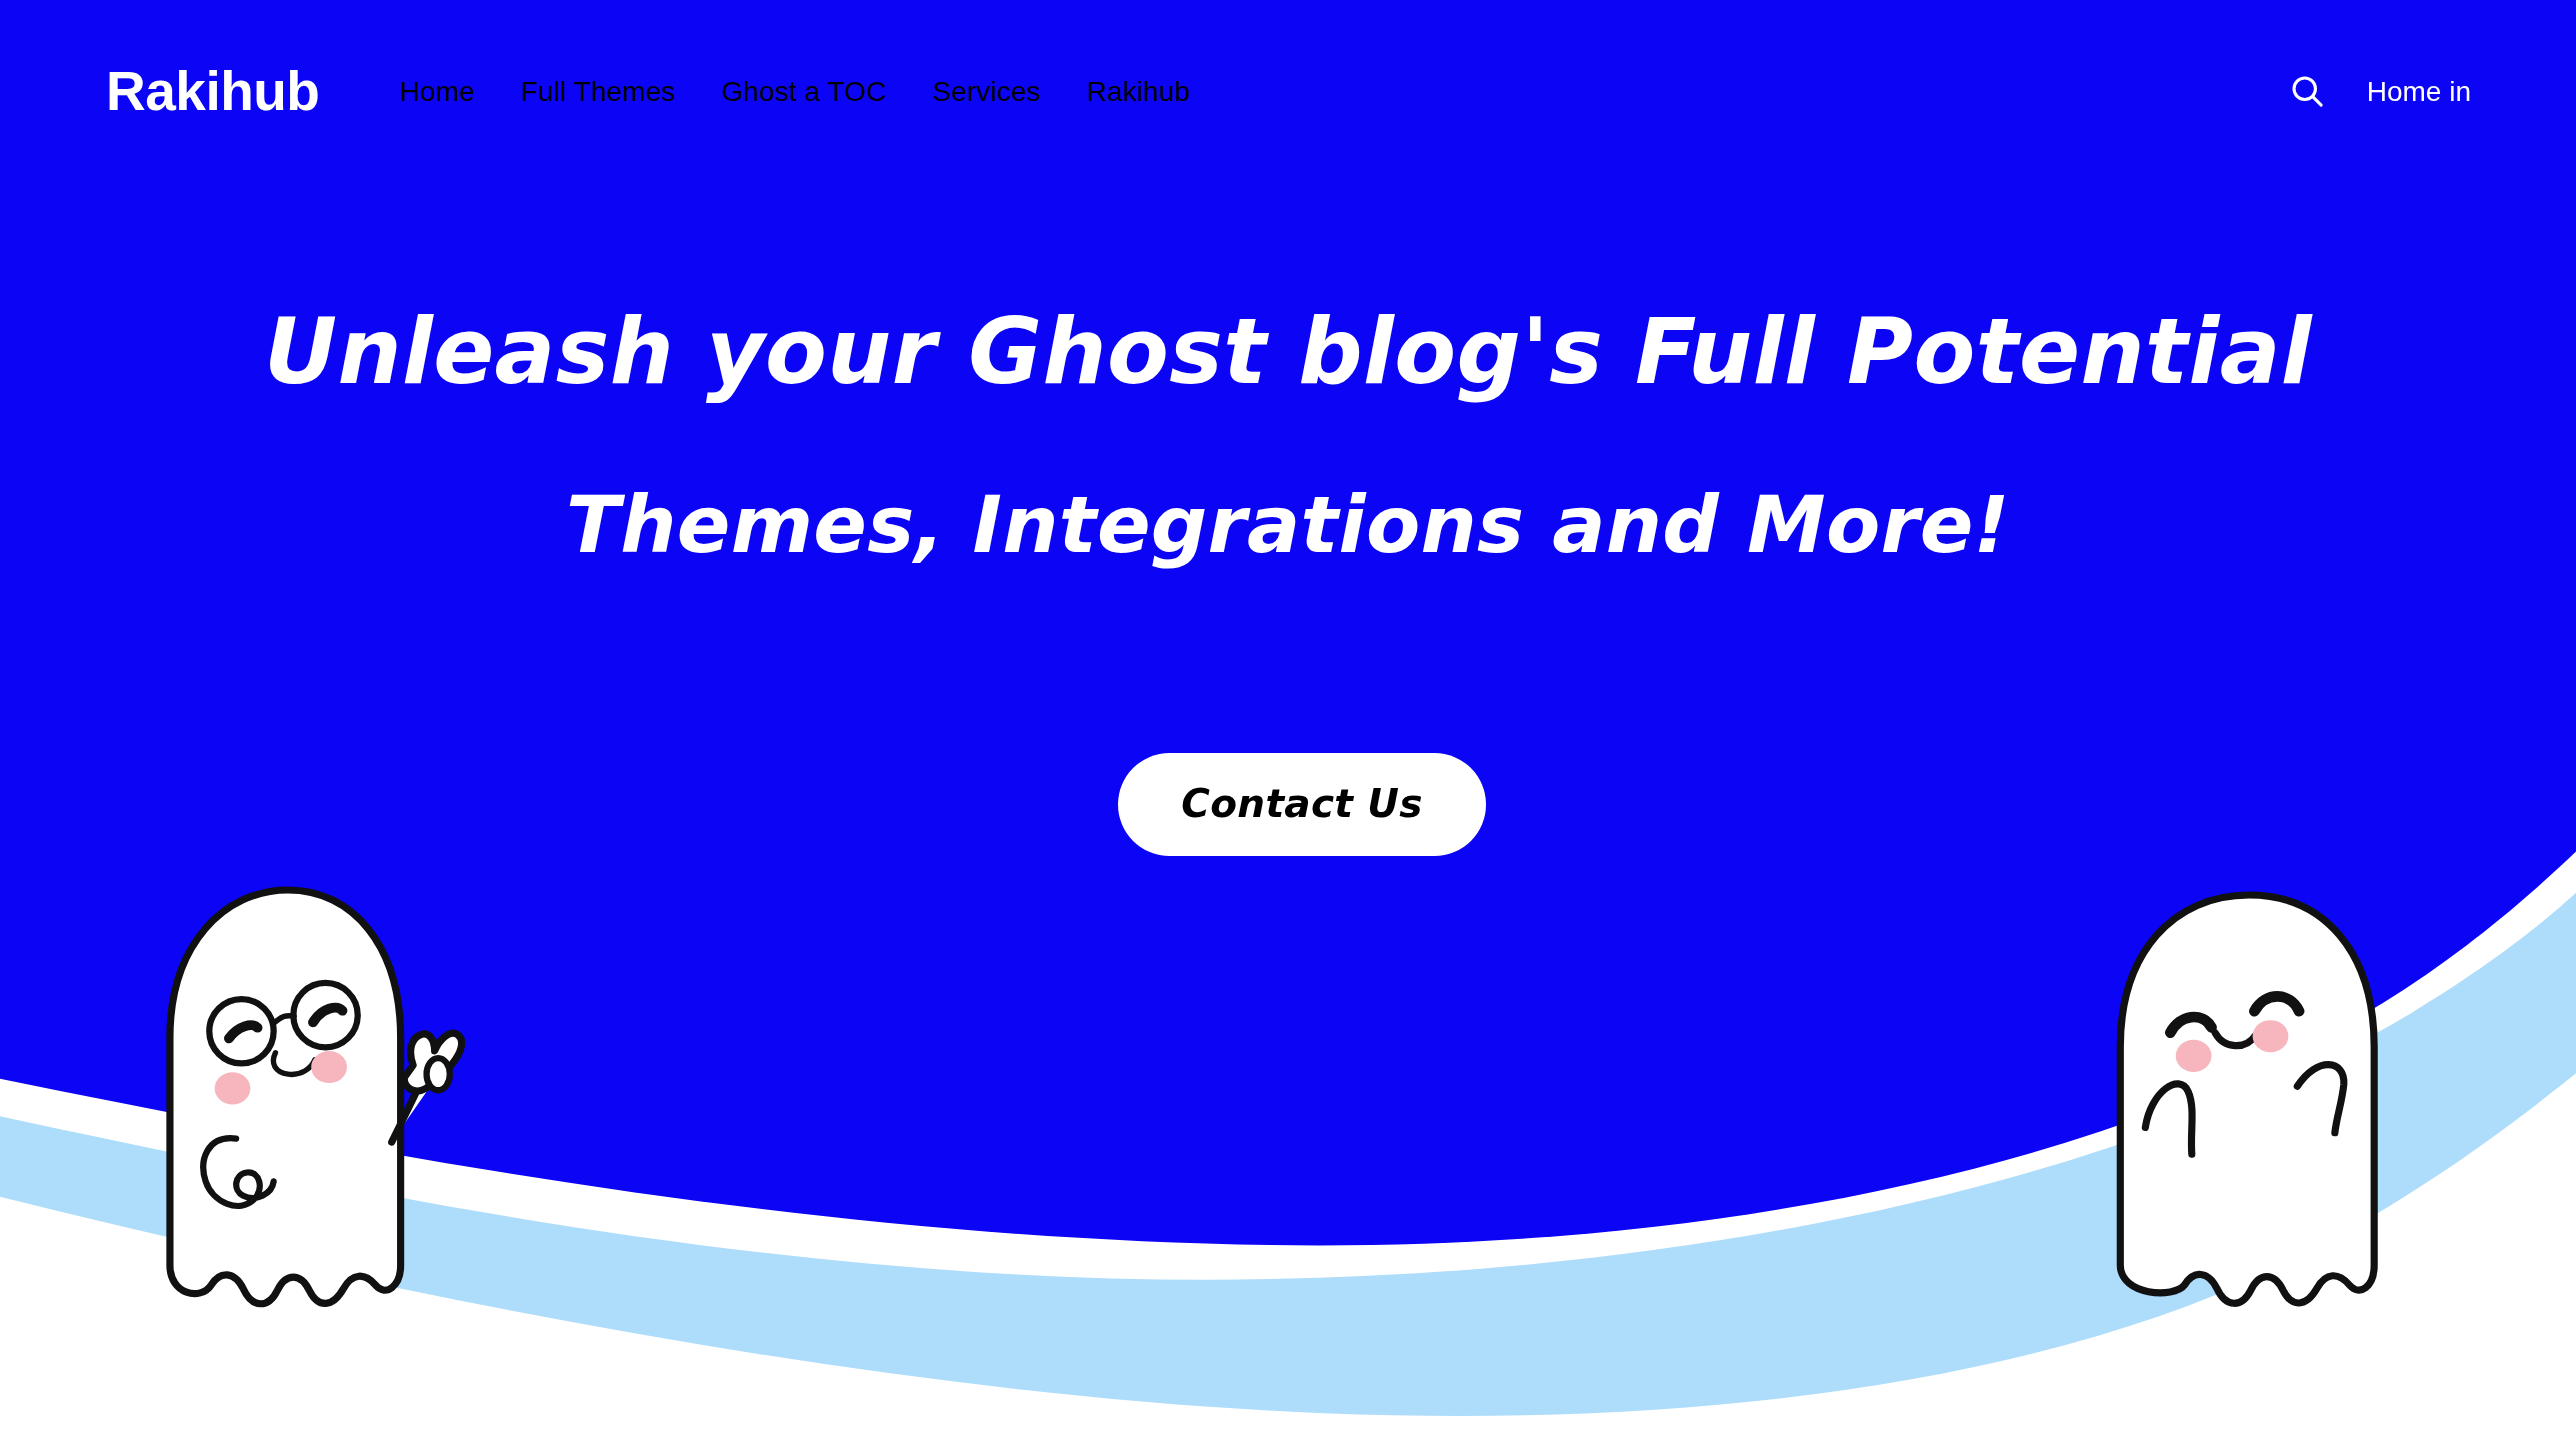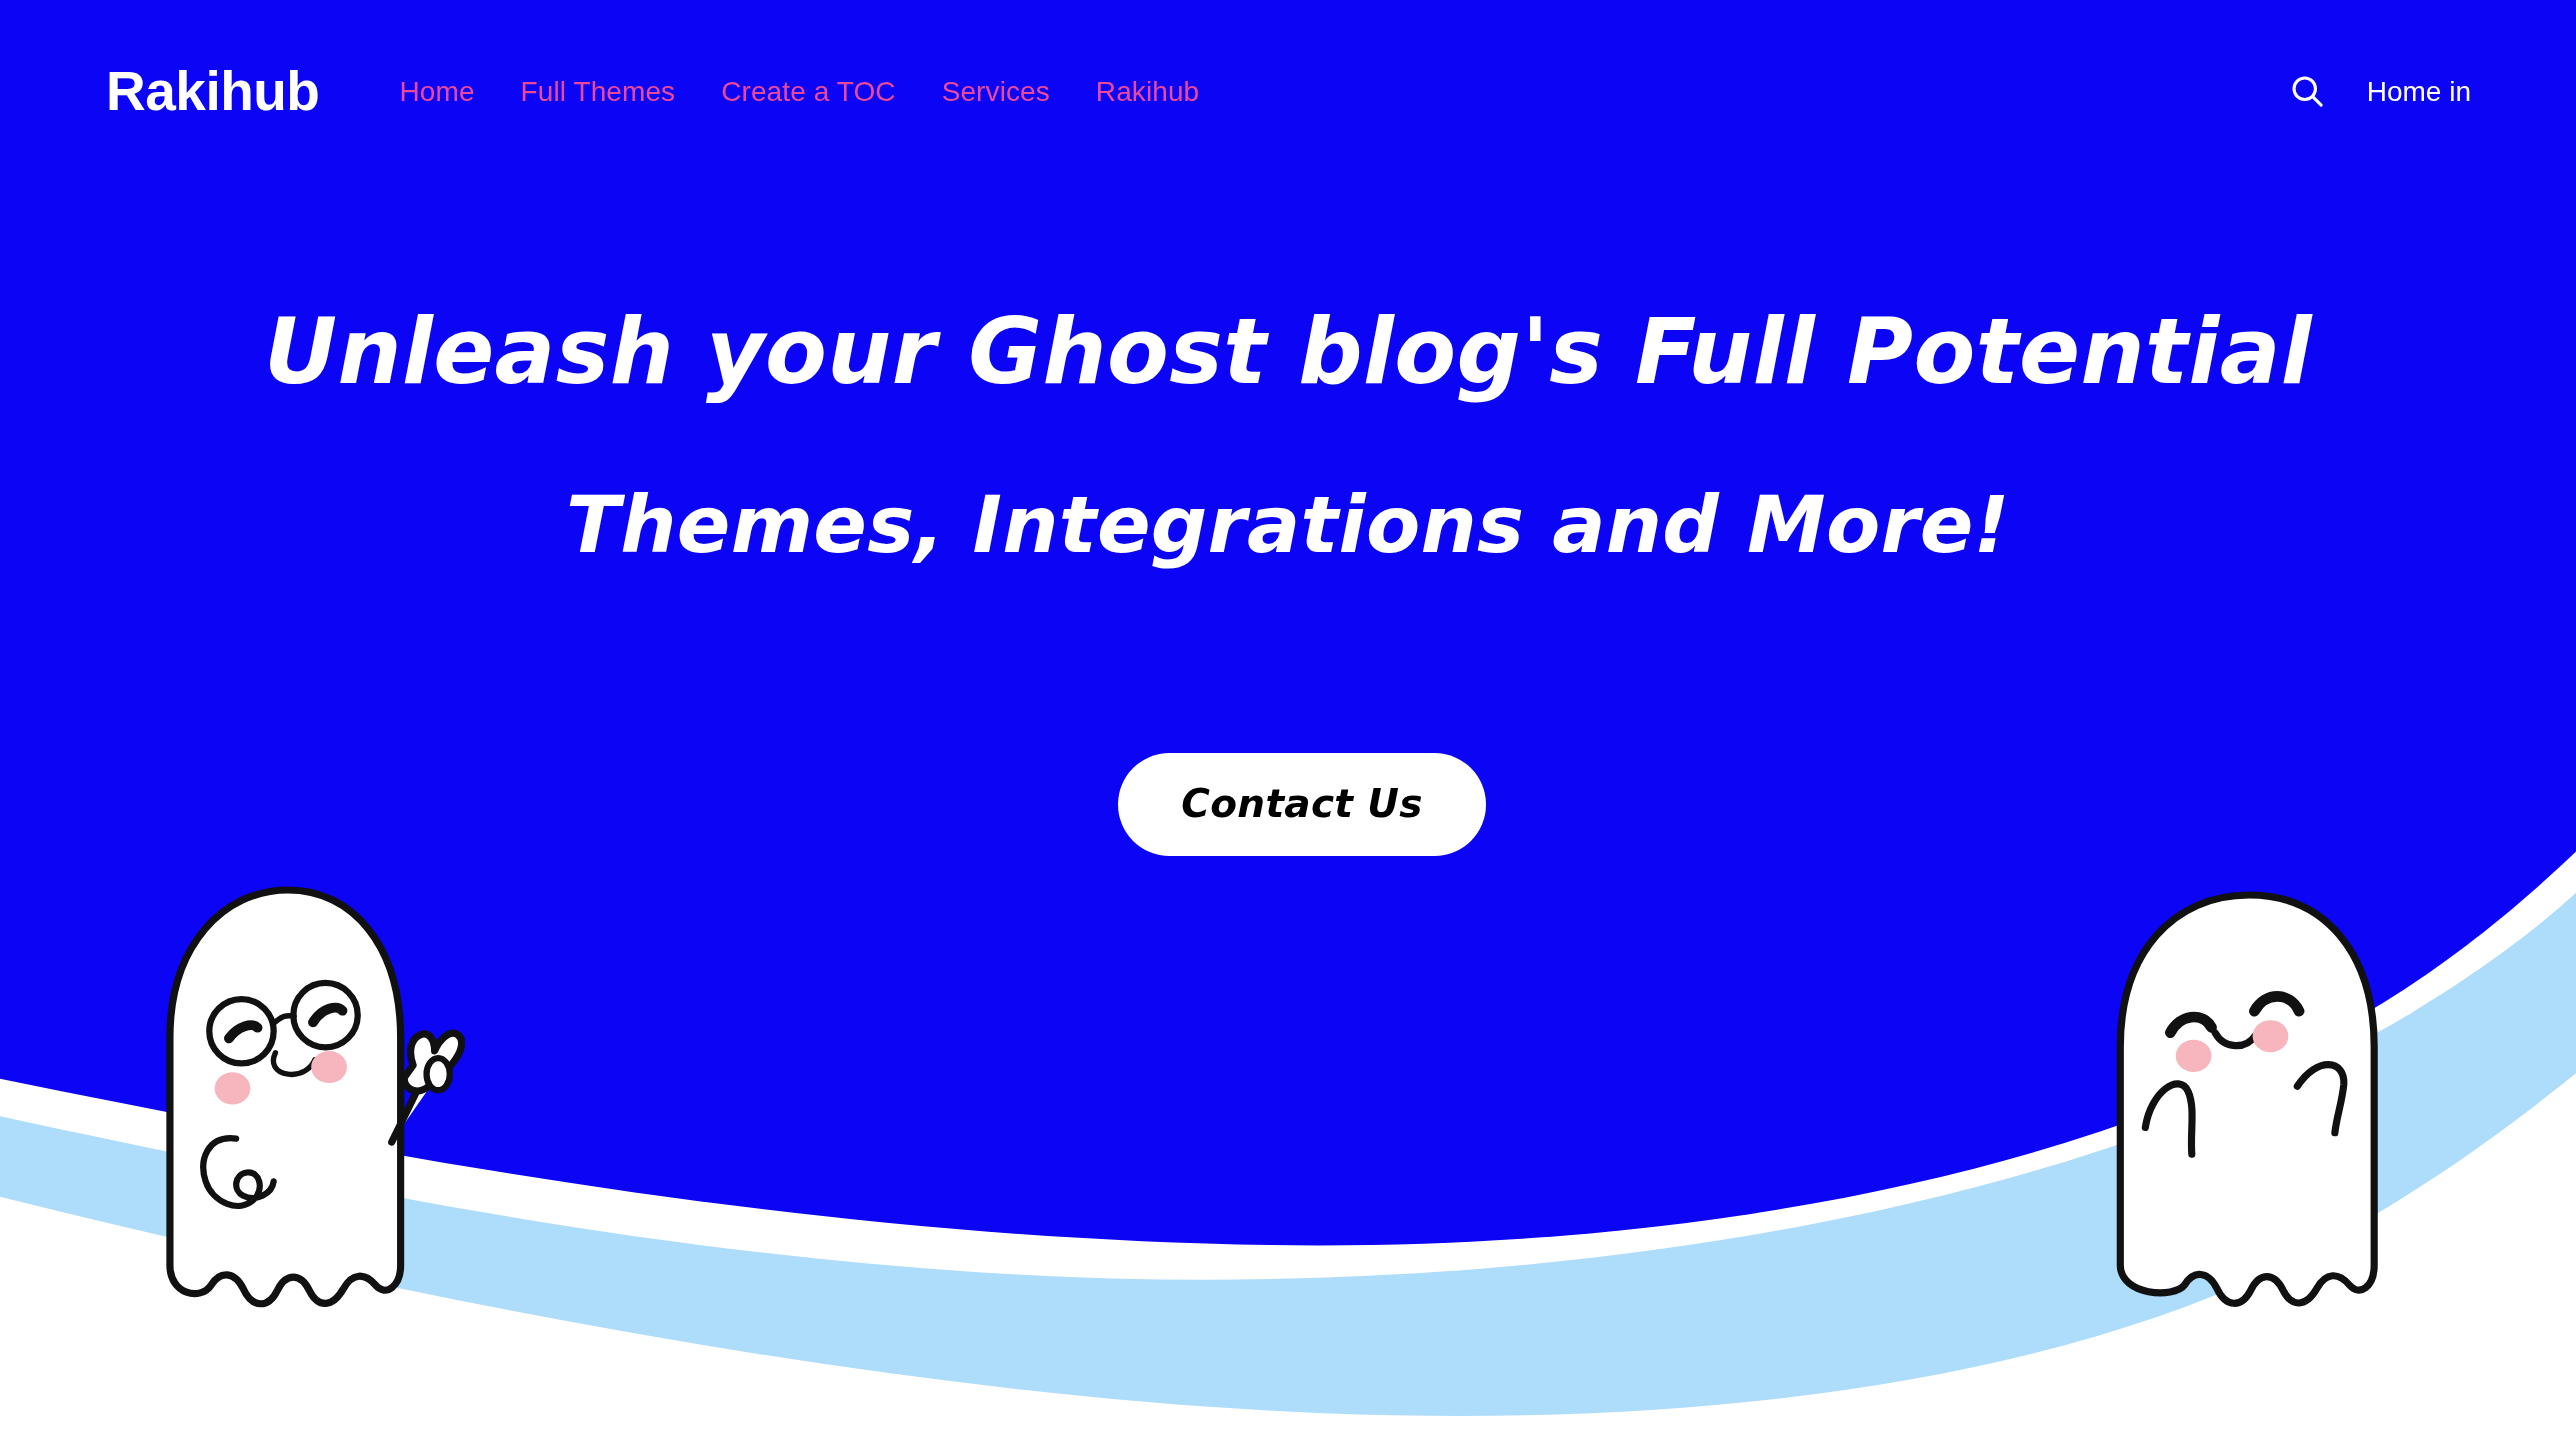--- a/index.html
+++ b/index.html
@@ -50,21 +50,21 @@
     cursor:pointer;
   }
 
   .primary-nav {
     display:flex;
     align-items:center;
     margin-left:57px;
     gap:0;
   }
   .nav-link {
-    color:#ec4899;
+    color:#000000;
     font-size:28px;
     font-weight:500;
     letter-spacing:0.1px;
     white-space:nowrap;
     padding:9px 23px;
     cursor:pointer;
     text-decoration:none;
   }
 
   .header-right {
@@ -205,21 +205,21 @@
              C 905,1384 425,1292 0,1206 Z"></path>
   </svg>
 
   <header class="site-header">
 
     <div class="brand">Rakihub</div>
 
     <nav class="primary-nav">
       <a class="nav-link">Home</a>
       <a class="nav-link">Full Themes</a>
-      <a class="nav-link">Create a TOC</a>
+      <a class="nav-link">Ghost a TOC</a>
       <a class="nav-link">Services</a>
       <a class="nav-link">Rakihub</a>
     </nav>
 
     <div class="header-right">
 
       <button class="search-btn" aria-label="Search">
         <svg width="39" height="39" viewBox="0 0 24 24" fill="none" aria-hidden="true">
           <circle cx="10.3" cy="10.3" r="6.6" stroke="#FFFFFF" stroke-width="1.9"></circle>
           <line x1="15.2" y1="15.2" x2="20.4" y2="20.4" stroke="#FFFFFF" stroke-width="1.9" stroke-linecap="round"></line>

